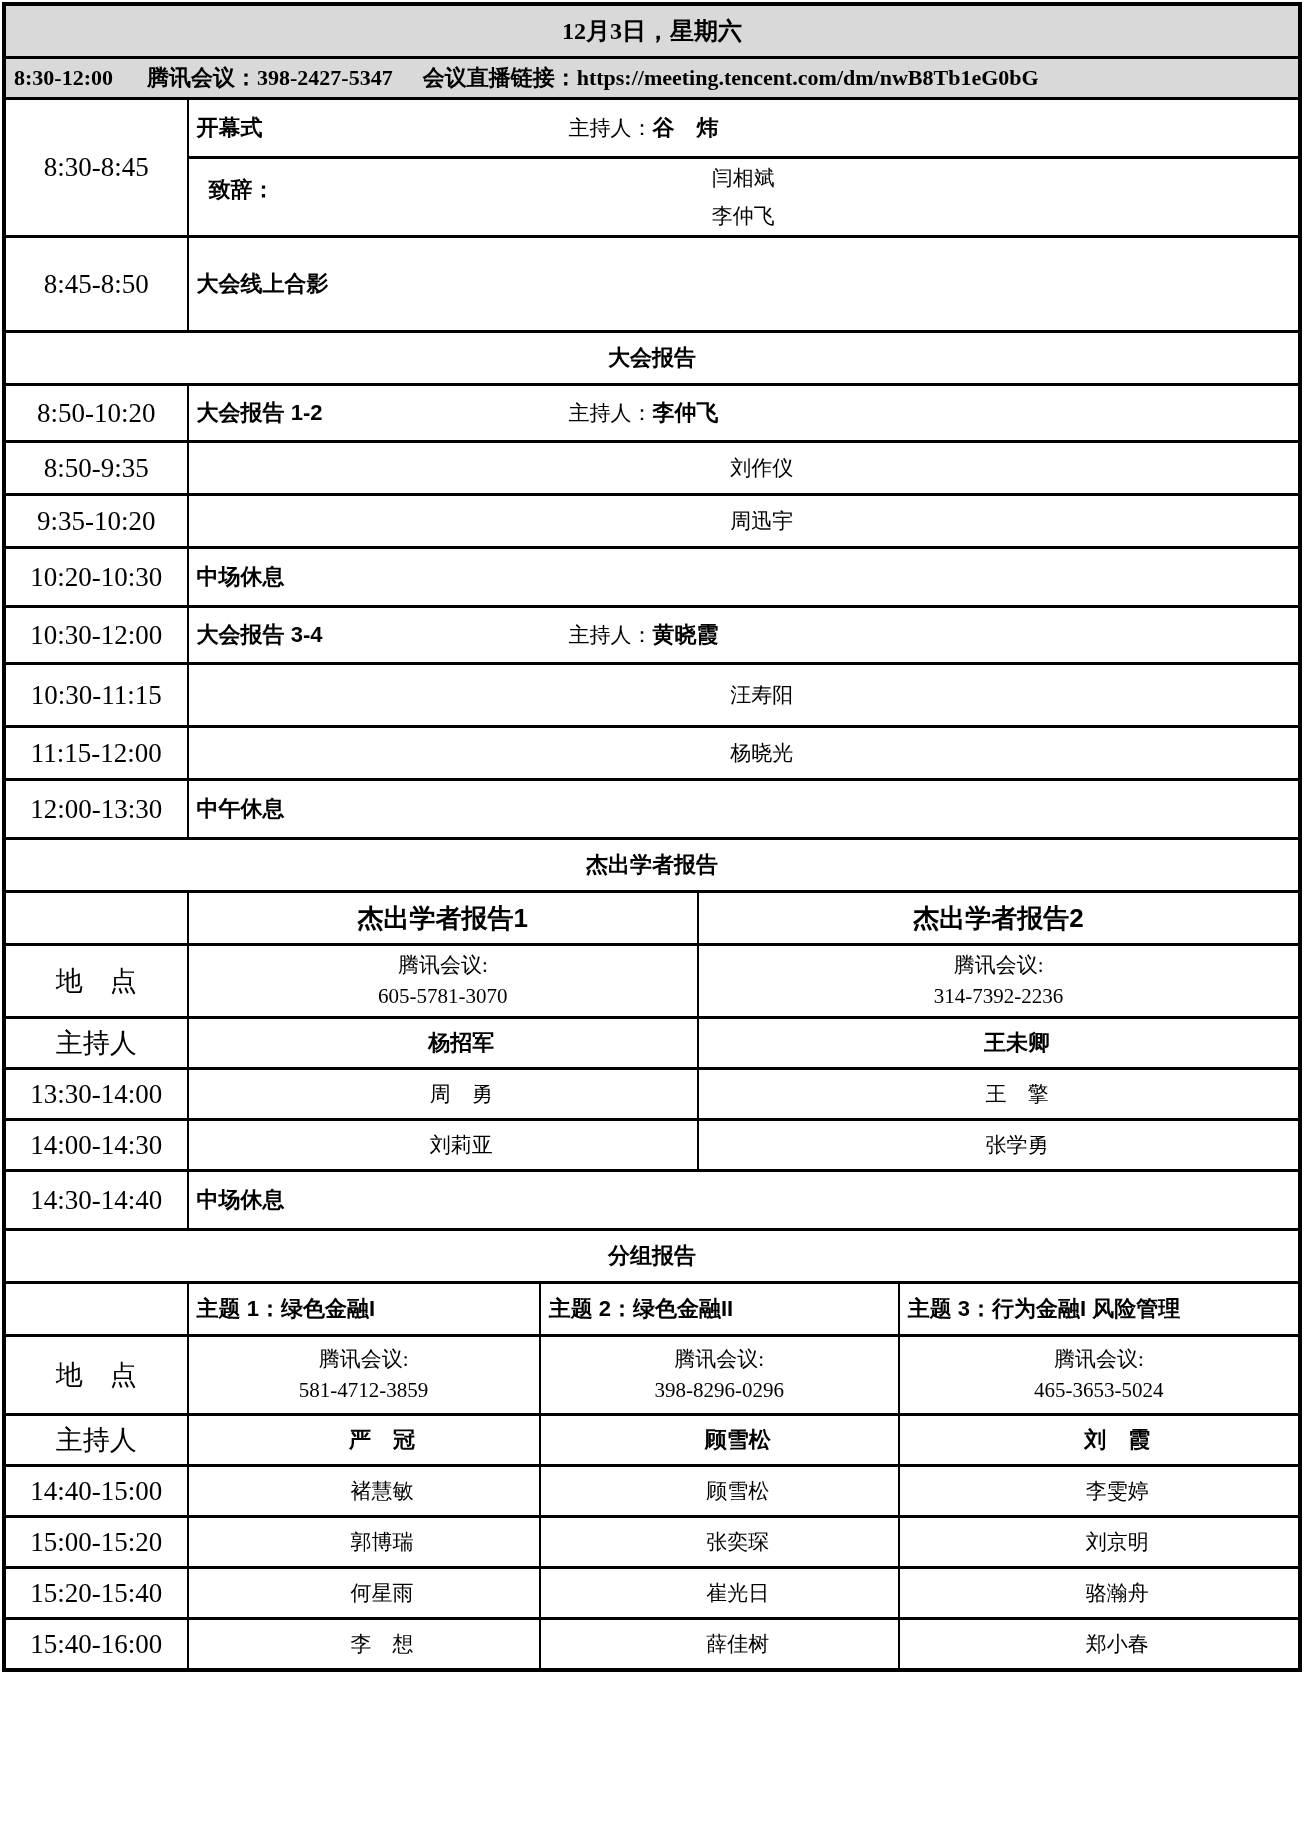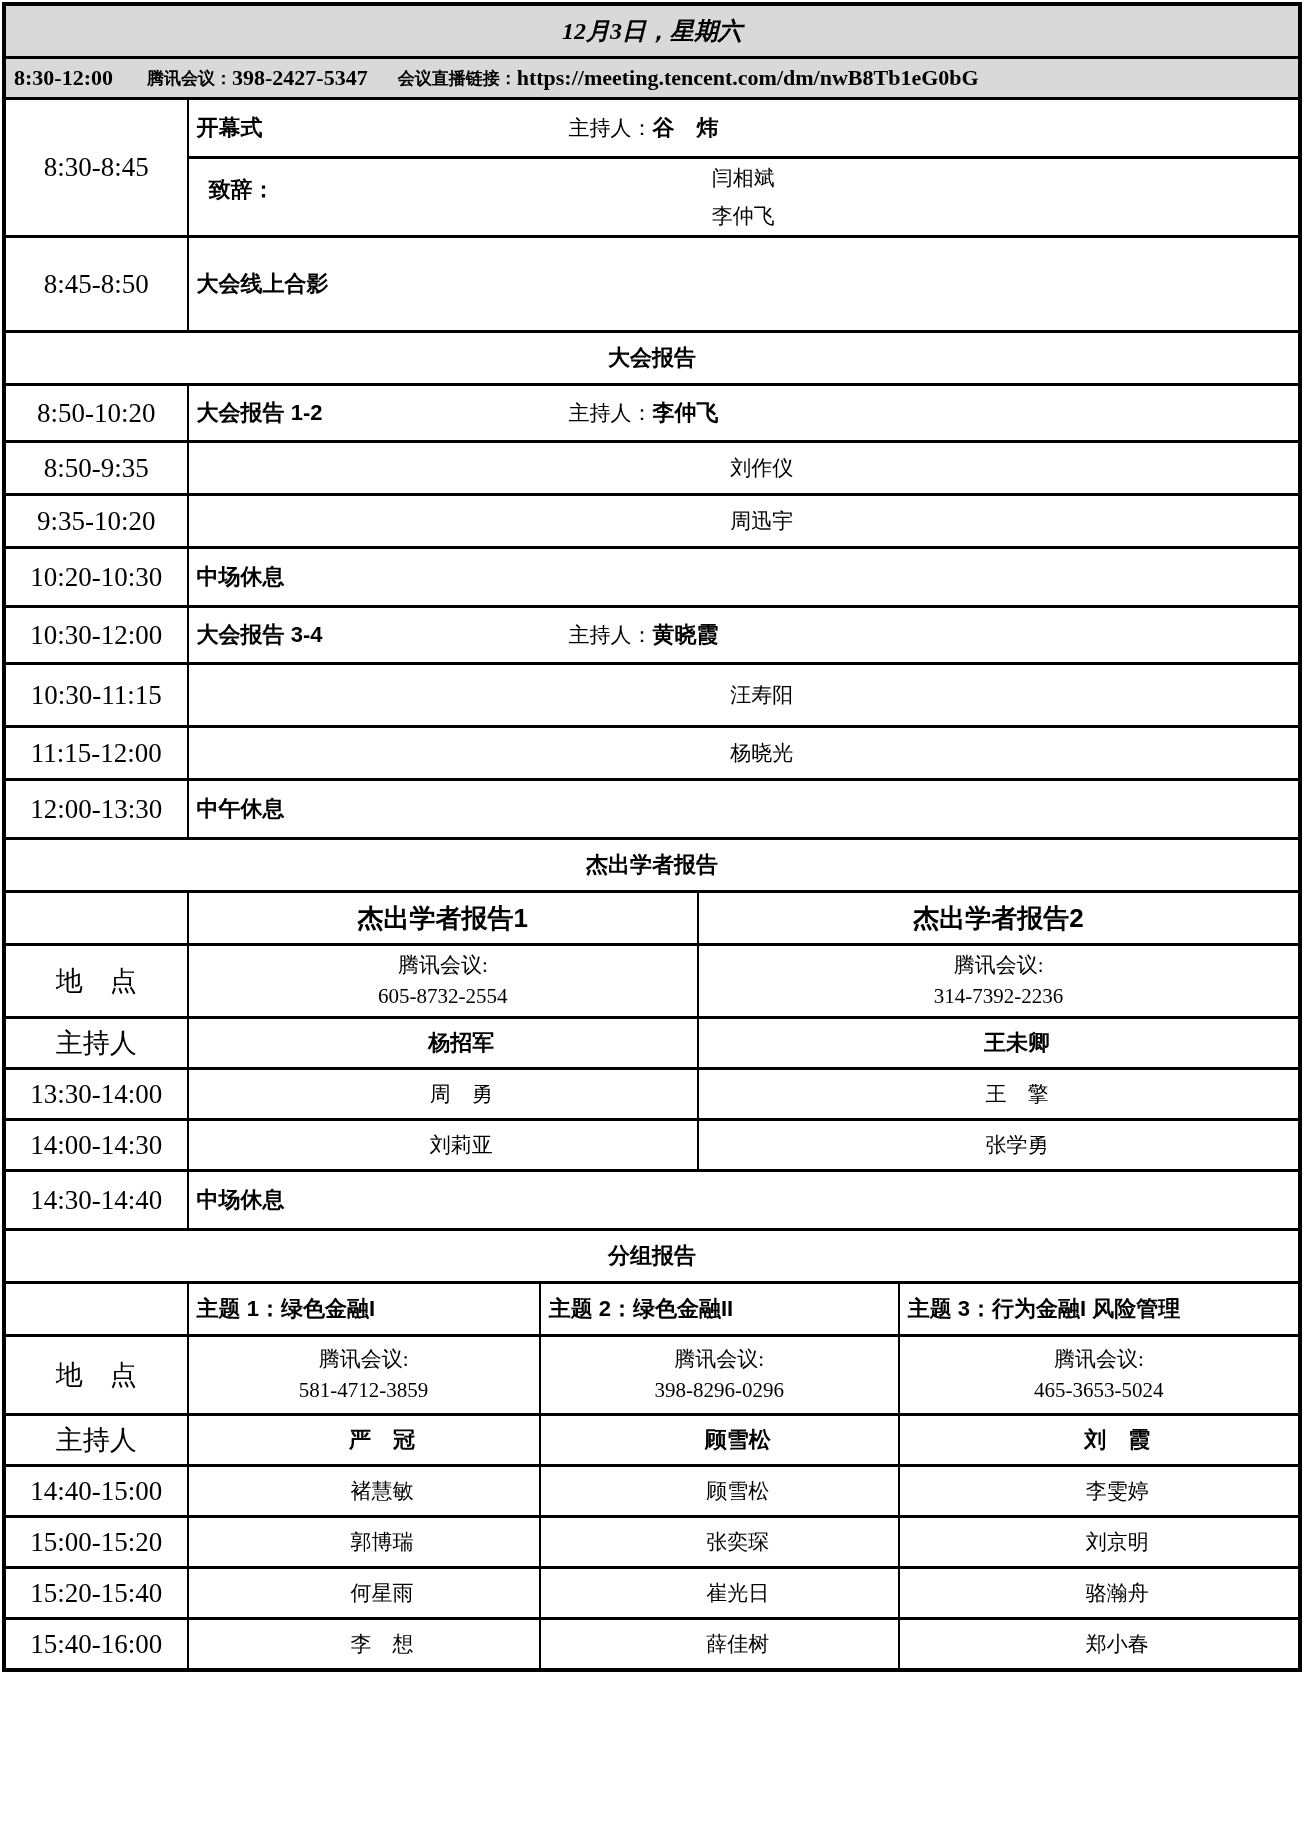--- a/index.html
+++ b/index.html
@@ -35,40 +35,40 @@
     overflow: hidden;
   }
   .gray { background: #d9d9d9; }
   .center { text-align: center; padding-left: 45px; }
   .hei {
     font-family: "Liberation Sans", "DejaVu Sans", sans-serif;
     font-weight: bold;
   }
   .time-cell { text-align: center; font-size: 27px; }
   
-  tr.h-date td     { height: 50px; font-style: italic; }
+  tr.h-date td     { height: 50px; }
   tr.h-info td     { height: 38px; }
   tr.h-open1 td    { height: 56px; }
   tr.h-open2 td    { height: 74px; }
   tr.h-photo td    { height: 92px; }
   tr.h-sec td      { height: 50px; }
   tr.h-part td     { height: 54px; }
   tr.h-talk td     { height: 50px; }
   tr.h-talk-lg td  { height: 60px; }
   tr.h-break td    { height: 56px; }
   tr.h-tracks td   { height: 50px; }
   tr.h-venue td    { height: 70px; }
   tr.h-venue3 td   { height: 76px; }
   tr.h-chairs td   { height: 48px; }
   tr.h-slot td     { height: 48px; }
   
   .date-cell { font-size: 24px; font-weight: bold; text-align: center; }
   .info-flex { display: flex; align-items: center; white-space: nowrap; font-weight: bold; }
   .info-flex .seg-time { font-size: 22px; margin-right: 34px; }
-  .info-flex .seg-label { font-size: 17px; }
+  .info-flex .seg-label { font-size: 22px; }
   .info-flex .seg-num { font-size: 22px; margin-right: 30px; }
   .info-flex .seg-url { font-size: 22px; }
   .row-flex { display: flex; align-items: center; }
   .row-flex .title-seg { width: 372px; flex: 0 0 372px; font-size: 22px; }
   .row-flex .chair-seg { font-size: 21px; }
   .chair-name { font-weight: bold; font-family: "Liberation Sans", "DejaVu Sans", sans-serif; font-size: 22px; }
   .speech-cell { position: relative; }
   .speech-label { position: absolute; left: 20px; top: 16px; font-size: 22px; }
   .speech-names { text-align: center; line-height: 38px; }
   .section-title { font-size: 22px; text-align: center; }
@@ -187,21 +187,21 @@
   <tr class="h-tracks">
     <td></td>
     <td colspan="2" class="track-head hei">杰出学者报告1</td>
     <td colspan="2" class="track-head hei">杰出学者报告2</td>
   </tr>
   <tr class="h-venue">
     <td class="time-cell">地　点</td>
     <td colspan="2">
       <div class="venue-lines">
         <div>腾讯会议:</div>
-        <div>605-8732-2554</div>
+        <div>605-5781-3070</div>
       </div>
     </td>
     <td colspan="2">
       <div class="venue-lines">
         <div>腾讯会议:</div>
         <div>314-7392-2236</div>
       </div>
     </td>
   </tr>
   <tr class="h-chairs">

